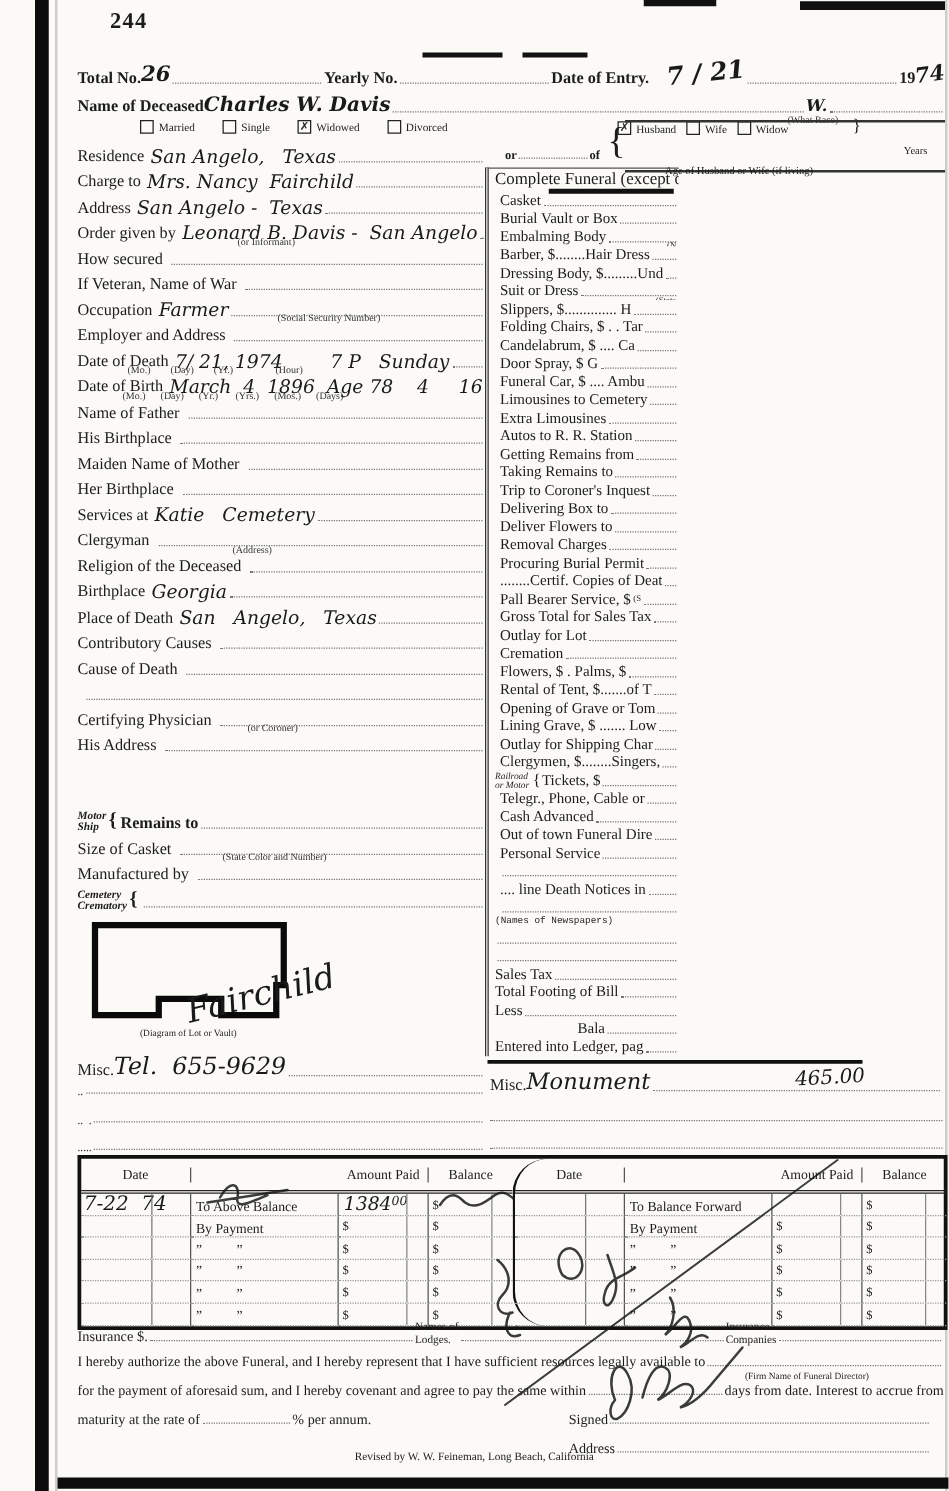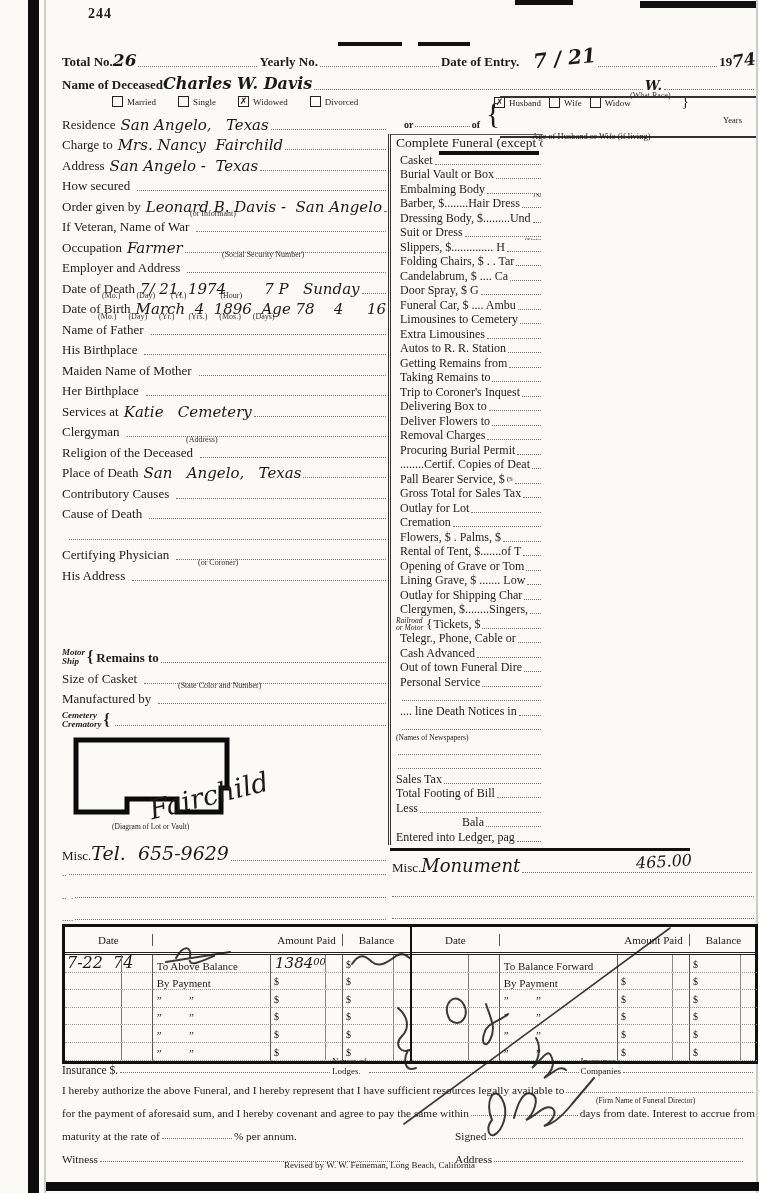--- a/index.html
+++ b/index.html
@@ -5,21 +5,21 @@
   html,body{margin:0;padding:0;background:#e8e6e1;}
   .page{position:relative;width:759px;height:1193px;background:#fbfaf6;overflow:hidden;
         font-family:"Liberation Serif",serif;color:#1c1c1c;}
   
   .edge-band{position:absolute;left:28px;top:0;width:11px;height:100%;background:#0d0d0d;}
   .edge-line{position:absolute;left:44px;top:0;width:2px;height:100%;background:#777;opacity:.35;}
   .right-edge{position:absolute;left:756px;top:0;width:2px;height:100%;background:#888;opacity:.4;}
   .bottom-bar{position:absolute;left:46px;right:0;bottom:2px;height:9px;background:#0d0d0d;}
   .top-mark{position:absolute;background:#111;}
   
-  .pagenum{position:absolute;left:88px;top:6px;font-size:14px;font-weight:bold;letter-spacing:1px;}
+  .pagenum{position:absolute;left:88px;top:6px;font-size:18px;font-weight:bold;letter-spacing:1px;}
   .title{position:absolute;left:200px;top:6px;width:390px;text-align:center;font-size:29px;
          font-weight:bold;letter-spacing:2px;}
   .title-bar{position:absolute;top:42px;height:4px;background:#111;}
   .hw{font-family:"DejaVu Serif",serif;font-style:italic;color:#1a1a1a;white-space:pre;}
   .lead{flex:1;border-bottom:1px dotted #777;margin:0 2px 3px 2px;min-width:0;}
   .lbl{font-size:13px;white-space:nowrap;}
   .sm{font-size:8px;color:#333;}
   
   .trow{position:absolute;display:flex;align-items:flex-end;font-weight:bold;}
   
@@ -48,28 +48,28 @@
   .dittoline{position:absolute;left:62px;width:326px;display:flex;align-items:flex-end;height:14px;font-size:9px;}
   
   .charges{position:absolute;left:388px;top:134px;width:147px;border-left:3px double #333;
            border-top:1px solid #555;padding-left:5px;}
   .chead{font-size:13.5px;white-space:nowrap;overflow:hidden;height:18px;}
   .chead-bar{position:absolute;left:48px;top:16px;width:100px;height:3.5px;background:#111;}
   .crow{height:14.5px;display:flex;align-items:flex-end;position:relative;white-space:nowrap;
         overflow:hidden;font-size:12px;}
   .csub{position:absolute;right:2px;top:10px;font-size:7px;}
   .csup{font-size:7px;margin-left:2px;position:relative;top:-4px;}
-  .cnote{font-size:7.5px;height:10px;}
+  .cnote{font-size:7.5px;height:10px;font-family:Liberation Mono, monospace;}
   .cthick{position:absolute;left:390px;top:848px;width:300px;height:3px;background:#111;}
   .miscright{position:absolute;left:392px;top:852px;width:362px;display:flex;align-items:flex-end;height:24px;}
   .monamount{position:absolute;left:636px;top:852px;font-size:16px;transform:rotate(-3deg);}
   .rdot{position:absolute;left:392px;width:362px;border-bottom:1px dotted #777;}
   
   .ledger{position:absolute;left:62px;top:924px;width:690px;height:134px;border:3px solid #111;}
-  .half{position:absolute;top:0;bottom:0;width:345px;}
+  .half{position:absolute;top:0;bottom:0;width:345px;border-radius:28px;}
   .half.rt{left:345px;border-left:2px solid #111;}
   .lhead{display:flex;height:25px;border-bottom:3px double #222;font-size:12px;align-items:center;}
   .lr{display:flex;height:17.6px;position:relative;}
   .cell{position:relative;border-right:1px solid #555;border-bottom:1px dotted #999;
         display:flex;align-items:flex-end;font-size:11px;}
   .w-date{width:88px;}.w-desc{width:115px;padding-left:4px;}.w-amt{width:72px;}.w-bal{width:68px;border-right:none;}
   .w-date::after{content:"";position:absolute;left:56px;top:0;bottom:0;width:1px;background:#777;}
   .lhead .w-date::after{display:none;}
   .cents::after{content:"";position:absolute;right:16px;top:0;bottom:0;width:1px;background:#888;}
   .hc{justify-content:center;align-items:center;border-bottom:none;}
@@ -199,32 +199,32 @@
       <span class="lead"></span>
 
     </div>
       <div class="frow">
       <span class="lbl">Address</span>
       <span class="hw fval">San Angelo -  Texas</span>
       <span class="lead"></span>
 
     </div>
       <div class="frow">
-      <span class="lbl">How secured</span>
-      <span class="hw fval"></span>
-      <span class="lead"></span>
-
-    </div>
-      <div class="frow">
       <span class="lbl">Order given by</span>
       <span class="hw fval">Leonard B. Davis -  San Angelo</span>
       <span class="lead"></span>
       <span class="fsub">                                                                (or Informant)</span>
     </div>
       <div class="frow">
+      <span class="lbl">How secured</span>
+      <span class="hw fval"></span>
+      <span class="lead"></span>
+
+    </div>
+      <div class="frow">
       <span class="lbl">If Veteran, Name of War</span>
       <span class="hw fval"></span>
       <span class="lead"></span>
 
     </div>
       <div class="frow">
       <span class="lbl">Occupation</span>
       <span class="hw fval">Farmer</span>
       <span class="lead"></span>
       <span class="fsub">                                                                                (Social Security Number)</span>
@@ -279,20 +279,26 @@
     </div>
       <div class="frow">
       <span class="lbl">Clergyman</span>
       <span class="hw fval"></span>
       <span class="lead"></span>
       <span class="fsub">                                                              (Address)</span>
     </div>
       <div class="frow">
       <span class="lbl">Religion of the Deceased</span>
       <span class="hw fval"></span>
+      <span class="lead"></span>
+
+    </div>
+      <div class="frow">
+      <span class="lbl">Birthplace</span>
+      <span class="hw fval">Georgia</span>
       <span class="lead"></span>
 
     </div>
       <div class="frow">
       <span class="lbl">Place of Death</span>
       <span class="hw fval">San   Angelo,   Texas</span>
       <span class="lead"></span>
 
     </div>
       <div class="frow">
@@ -1063,24 +1069,20 @@
   </div>
   <div class="authline" style="top:1126px;width:330px;">
     <span>maturity at the rate of</span>
     <span class="lead" style="max-width:70px;"></span>
     <span>% per annum.</span>
   </div>
   <div class="authline" style="left:455px;top:1126px;width:290px;">
     <span>Signed</span>
     <span class="lead"></span>
   </div>
-  <div class="authline" style="top:1149px;width:340px;">
-    <span>Witness</span>
-    <span class="lead"></span>
-  </div>
   <div class="authline" style="left:455px;top:1149px;width:290px;">
     <span>Address</span>
     <span class="lead"></span>
   </div>
 
   <div class="footer">Revised by W. W. Feineman, Long Beach, California</div>
 
   <svg class="scrawl-svg" width="759" height="1193">
     <g fill="none" stroke="#1a1a1a" stroke-width="2" stroke-linecap="round" opacity="0.85">
 

